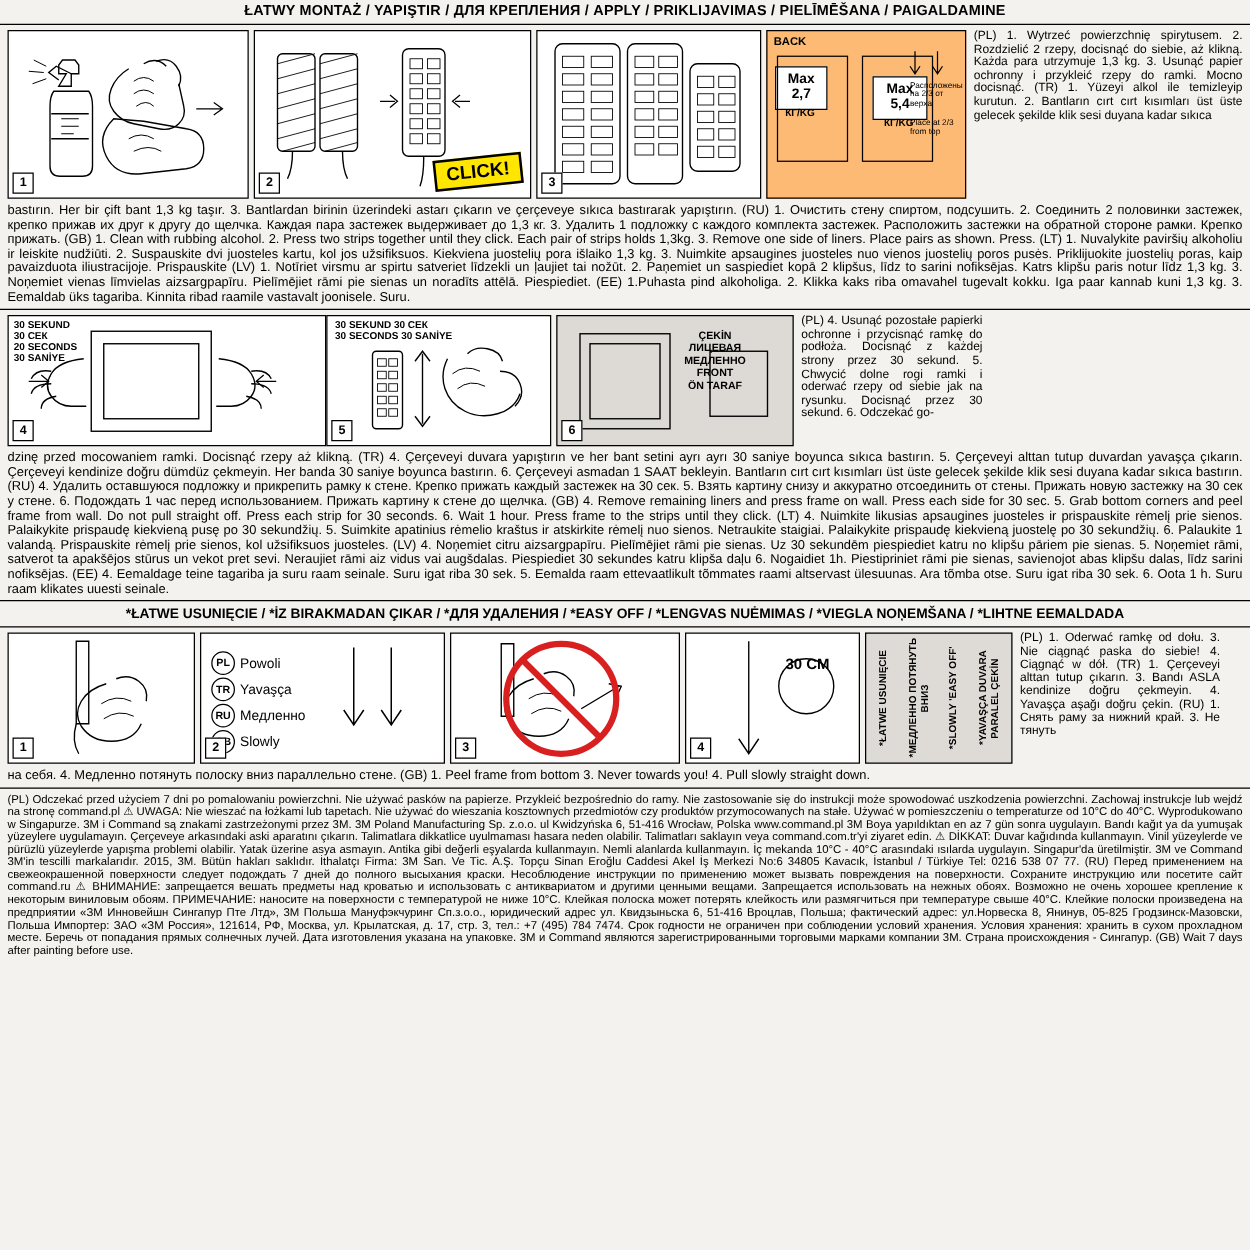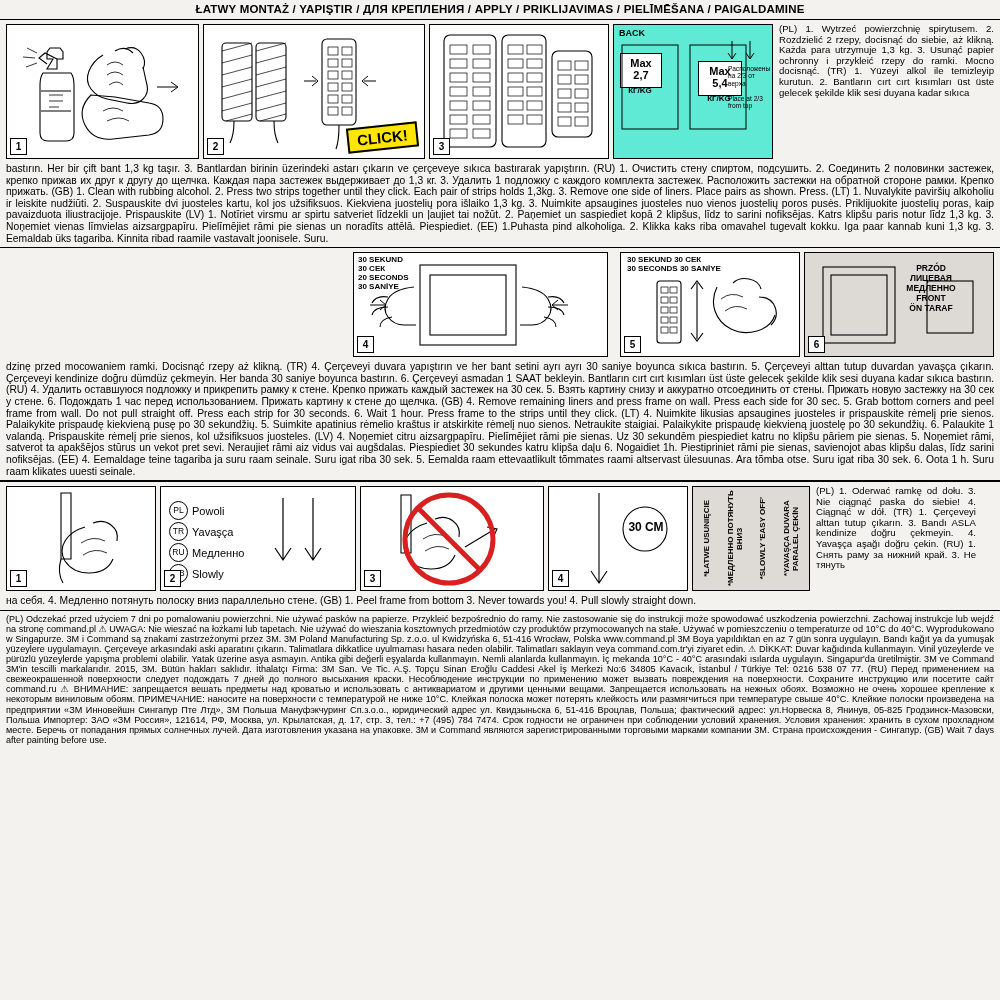--- a/index.html
+++ b/index.html
@@ -52,21 +52,21 @@
 
   .greybar{background:#e8e6e2;}
 
   .footer{
     font-size:9.1px;line-height:10.1px;text-align:justify;
     padding:3px 6px 0 6px;
   }
   .pillrow{display:flex;align-items:center;gap:4px;margin:2px 0;font-size:11px;}
   .pill{
     border:1px solid #000;border-radius:50%;width:17px;height:17px;
-    font-size:8.5px;font-weight:normal;line-height:17px;text-align:center;background:#fff;
+    font-size:8.5px;font-weight:bold;line-height:17px;text-align:center;background:#fff;
   }
   .vtext{
     writing-mode:vertical-rl;transform:rotate(180deg);
     font-size:8px;font-weight:bold;line-height:9px;text-align:center;
   }
   .maxbox{
     border:1px solid #000;background:#fff;font-weight:bold;text-align:center;
   }
 </style>
 </head>
@@ -186,21 +186,21 @@
             <rect x="128" y="78" width="13" height="9"></rect>
               <rect x="145" y="78" width="13" height="9"></rect>
             <rect x="128" y="92" width="13" height="9"></rect>
               <rect x="145" y="92" width="13" height="9"></rect>
           </g>
         </g>
       </svg>
       <div class="num">3</div>
     </div>
 
-    <div class="panel greybar" style="width:160px;height:135px;margin-left:4px;background:#5eead4;">
+    <div class="panel greybar" style="width:160px;height:135px;margin-left:4px;background:#fdba74;">
       <div style="position:absolute;left:5px;top:3px;font-size:9px;font-weight:bold;">BACK</div>
       <div style="position:absolute;left:6px;top:18px;width:62px;height:88px;">
         <div class="maxbox" style="position:absolute;left:0;top:10px;width:40px;height:30px;font-size:11px;line-height:12px;padding-top:3px;">
           <span style="white-space:pre-line;">Max
 2,7</span>
         </div>
         <div style="position:absolute;left:0;top:43px;width:40px;font-size:8px;font-weight:bold;text-align:center;">КГ/KG</div>
         <svg width="62" height="88" viewBox="0 0 62 88" style="position:absolute;left:0;top:0;">
           <g fill="none" stroke="#000" stroke-width="1">
               <rect x="2" y="2" width="56" height="84"></rect>
@@ -230,21 +230,21 @@
 
     </div>
 
     <div class="sidecol" style="width:215px;margin-left:6px;">(PL) 1. Wytrzeć powierzchnię spirytusem. 2. Rozdzielić 2 rzepy, docisnąć do siebie, aż klikną. Każda para utrzymuje 1,3 kg. 3. Usunąć papier ochronny i przykleić rzepy do ramki. Mocno docisnąć. (TR) 1. Yüzeyi alkol ile temizleyip kurutun. 2. Bantların cırt cırt kısımları üst üste gelecek şekilde klik sesi duyana kadar sıkıca</div>
   </div>
 
   <div class="txtblock" style="padding:2px 6px 3px 6px;">bastırın. Her bir çift bant 1,3 kg taşır. 3. Bantlardan birinin üzerindeki astarı çıkarın ve çerçeveye sıkıca bastırarak yapıştırın. (RU) 1. Очистить стену спиртом, подсушить. 2. Соединить 2 половинки застежек, крепко прижав их друг к другу до щелчка. Каждая пара застежек выдерживает до 1,3 кг. 3. Удалить 1 подложку с каждого комплекта застежек. Расположить застежки на обратной стороне рамки. Крепко прижать. (GB) 1. Clean with rubbing alcohol. 2. Press two strips together until they click. Each pair of strips holds 1,3kg. 3. Remove one side of liners. Place pairs as shown. Press. (LT) 1. Nuvalykite paviršių alkoholiu ir leiskite nudžiūti. 2. Suspauskite dvi juosteles kartu, kol jos užsifiksuos. Kiekviena juostelių pora išlaiko 1,3 kg. 3. Nuimkite apsaugines juosteles nuo vienos juostelių poros pusės. Priklijuokite juostelių poras, kaip pavaizduota iliustracijoje. Prispauskite (LV) 1. Notīriet virsmu ar spirtu satveriet līdzekli un ļaujiet tai nožūt. 2. Paņemiet un saspiediet kopā 2 klipšus, līdz to sarini nofiksējas. Katrs klipšu paris notur līdz 1,3 kg. 3. Noņemiet vienas līmvielas aizsargpapīru. Pielīmējiet rāmi pie sienas un noradīts attēlā. Piespiediet. (EE) 1.Puhasta pind alkoholiga. 2. Klikka kaks riba omavahel tugevalt kokku. Iga paar kannab kuni 1,3 kg. 3. Eemaldab üks tagariba. Kinnita ribad raamile vastavalt joonisele. Suru.</div>
 
   <hr class="hr">
 
-  <div class="row" style="padding:4px 6px 2px 6px;justify-content:flex-end;">
+  <div class="row" style="padding:4px 6px 2px 6px;">
 
     <div class="panel" style="width:255px;height:105px;">
       <div style="position:absolute;left:4px;top:2px;font-size:8px;font-weight:bold;line-height:9px;">
         <div>30 SEKUND</div>
         <div>30 СЕК</div>
         <div>20 SECONDS</div>
         <div>30 SANİYE</div>
       </div>
       <svg width="253" height="103" viewBox="0 0 253 103" style="position:absolute;left:0;top:0;">
         <g fill="none" stroke="#000" stroke-width="1.1">
@@ -257,21 +257,21 @@
           <path d="M168 34 q20 2 26 12 q6 10 0 18 q-6 8 -16 8 l-12 0"></path>
           <path d="M194 44 q12 -2 16 6 M194 54 q14 0 16 8 M190 64 q12 2 12 10"></path>
 
           <path d="M214 52 l-16 0 M204 47 l-6 5 6 5" stroke-width="1"></path>
           <path d="M16 52 l16 0 M26 47 l6 5 -6 5" stroke-width="1"></path>
         </g>
       </svg>
       <div class="num">4</div>
     </div>
 
-    <div class="panel" style="width:180px;height:105px;margin-left:12px;">
+    <div class="panel" style="width:180px;height:105px;margin-left:0;">
       <div style="position:absolute;left:6px;top:2px;font-size:8px;font-weight:bold;line-height:9px;">
         <div>30 SEKUND  30 СЕК</div>
         <div>30 SECONDS  30 SANİYE</div>
       </div>
       <svg width="178" height="103" viewBox="0 0 178 103" style="position:absolute;left:0;top:0;">
         <g fill="none" stroke="#000" stroke-width="1.1">
           <rect x="36" y="28" width="24" height="62" rx="3"></rect>
           <g stroke-width="0.7">
             <rect x="40" y="34" width="7" height="6"></rect>
               <rect x="49" y="34" width="7" height="6"></rect>
@@ -297,34 +297,36 @@
 
     <div class="panel greybar" style="width:190px;height:105px;margin-left:4px;background:#ddd9d5;">
       <svg width="188" height="103" viewBox="0 0 188 103" style="position:absolute;left:0;top:0;">
         <g fill="none" stroke="#000" stroke-width="1.1">
           <rect x="18" y="14" width="72" height="76"></rect>
           <rect x="26" y="22" width="56" height="60"></rect>
           <rect x="122" y="28" width="46" height="52"></rect>
         </g>
       </svg>
       <div style="position:absolute;left:96px;top:10px;font-size:8.5px;font-weight:bold;line-height:10px;text-align:center;width:60px;">
-        <div>PRZÓD</div>
+        <div>ÇEKİN</div>
         <div>ЛИЦЕВАЯ МЕДЛЕННО</div>
         <div>FRONT</div>
         <div>ÖN TARAF</div>
       </div>
       <div class="num">6</div>
     </div>
 
+    <div class="sidecol" style="width:145px;margin-left:6px;">(PL) 4. Usunąć pozostałe papierki ochronne i przycisnąć ramkę do podłoża. Docisnąć z każdej strony przez 30 sekund. 5. Chwycić dolne rogi ramki i oderwać rzepy od siebie jak na rysunku. Docisnąć przez 30 sekund. 6. Odczekać go-</div>
   </div>
 
   <div class="txtblock" style="padding:2px 6px 3px 6px;">dzinę przed mocowaniem ramki. Docisnąć rzepy aż klikną. (TR) 4. Çerçeveyi duvara yapıştırın ve her bant setini ayrı ayrı 30 saniye boyunca sıkıca bastırın. 5. Çerçeveyi alttan tutup duvardan yavaşça çıkarın. Çerçeveyi kendinize doğru dümdüz çekmeyin. Her banda 30 saniye boyunca bastırın. 6. Çerçeveyi asmadan 1 SAAT bekleyin. Bantların cırt cırt kısımları üst üste gelecek şekilde klik sesi duyana kadar sıkıca bastırın. (RU) 4. Удалить оставшуюся подложку и прикрепить рамку к стене. Крепко прижать каждый застежек на 30 сек. 5. Взять картину снизу и аккуратно отсоединить от стены. Прижать новую застежку на 30 сек у стене. 6. Подождать 1 час перед использованием. Прижать картину к стене до щелчка. (GB) 4. Remove remaining liners and press frame on wall. Press each side for 30 sec. 5. Grab bottom corners and peel frame from wall. Do not pull straight off. Press each strip for 30 seconds. 6. Wait 1 hour. Press frame to the strips until they click. (LT) 4. Nuimkite likusias apsaugines juosteles ir prispauskite rėmelį prie sienos. Palaikykite prispaudę kiekvieną pusę po 30 sekundžių. 5. Suimkite apatinius rėmelio kraštus ir atskirkite rėmelį nuo sienos. Netraukite staigiai. Palaikykite prispaudę kiekvieną juostelę po 30 sekundžių. 6. Palaukite 1 valandą. Prispauskite rėmelį prie sienos, kol užsifiksuos juosteles. (LV) 4. Noņemiet citru aizsargpapīru. Pielīmējiet rāmi pie sienas. Uz 30 sekundēm piespiediet katru no klipšu pāriem pie sienas. 5. Noņemiet rāmi, satverot ta apakšējos stūrus un vekot pret sevi. Neraujiet rāmi aiz vidus vai augšdalas. Piespiediet 30 sekundes katru klipša daļu 6. Nogaidiet 1h. Piestipriniet rāmi pie sienas, savienojot abas klipšu dalas, līdz sarini nofiksējas. (EE) 4. Eemaldage teine tagariba ja suru raam seinale. Suru igat riba 30 sek. 5. Eemalda raam ettevaatlikult tõmmates raami altservast ülesuunas. Ara tõmba otse. Suru igat riba 30 sek. 6. Oota 1 h. Suru raam klikates uuesti seinale.</div>
 
   <hr class="hr">
 
+  <div class="sec-title">*ŁATWE USUNIĘCIE / *İZ BIRAKMADAN ÇIKAR / *ДЛЯ УДАЛЕНИЯ / *EASY OFF / *LENGVAS NUĖMIMAS / *VIEGLA NOŅEMŠANA / *LIHTNE EEMALDADA</div>
   <hr class="hr">
 
   <div class="row" style="padding:4px 6px 2px 6px;">
 
     <div class="panel" style="width:150px;height:105px;">
       <svg width="148" height="103" viewBox="0 0 148 103">
         <g fill="none" stroke="#000" stroke-width="1.1">
           <path d="M54 6 l10 0 0 66 -10 0 z"></path>
           <path d="M54 72 q-4 14 2 24"></path>
           <path d="M78 40 q-14 4 -20 14 q-6 10 0 20 q8 12 24 12 q18 0 24 -14"></path>
@@ -378,21 +380,21 @@
       <div class="num">3</div>
     </div>
 
     <div class="panel" style="width:140px;height:105px;margin-left:4px;">
       <svg width="138" height="103" viewBox="0 0 138 103">
         <g fill="none" stroke="#000" stroke-width="1.1">
           <path d="M50 6 l0 90 M42 84 l8 12 8 -12"></path>
           <circle cx="96" cy="42" r="22"></circle>
         </g>
       </svg>
-      <div style="position:absolute;left:76px;top:33px;width:42px;text-align:center;font-size:12px;font-weight:bold;">30 СМ</div>
+      <div style="position:absolute;left:76px;top:17px;width:42px;text-align:center;font-size:12px;font-weight:bold;">30 СМ</div>
       <div class="num">4</div>
     </div>
 
     <div class="panel greybar" style="width:118px;height:105px;margin-left:4px;background:#dedbd7;display:flex;align-items:center;justify-content:space-around;padding:2px;">
       <div class="vtext">*ŁATWE USUNIĘCIE</div>
       <div class="vtext">*МЕДЛЕННО ПОТЯНУТЬ ВНИЗ</div>
       <div class="vtext">*SLOWLY 'EASY OFF'</div>
       <div class="vtext">*YAVAŞÇA DUVARA PARALEL ÇEKİN</div>
     </div>
 

